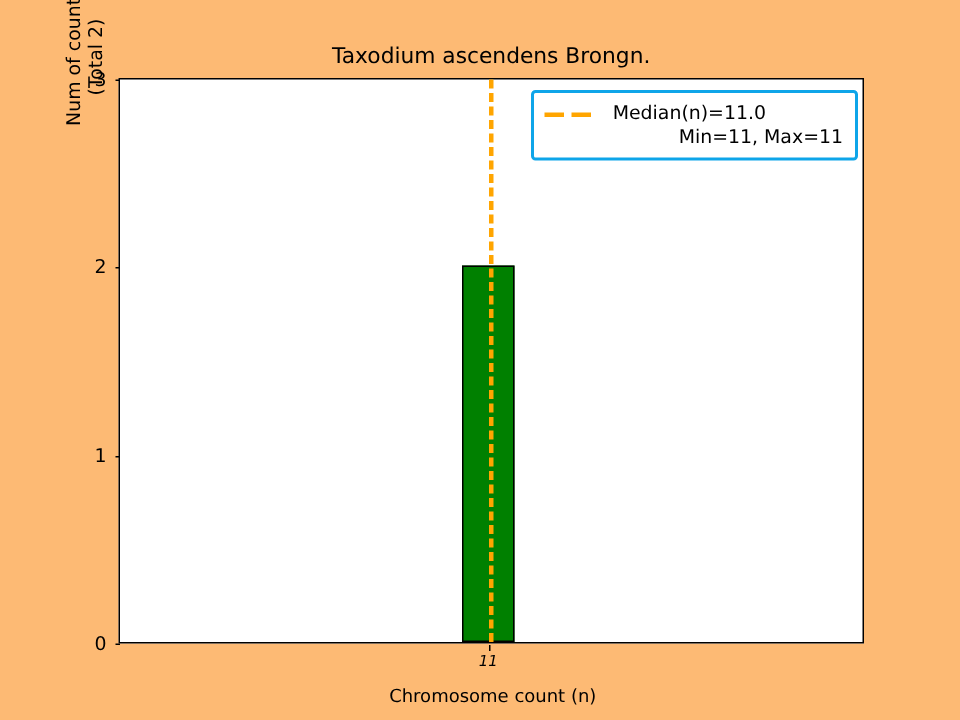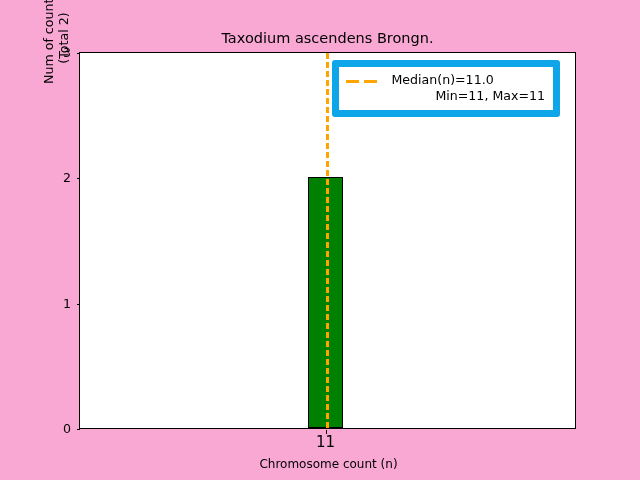--- a/index.html
+++ b/index.html
@@ -14,21 +14,21 @@
     overflow: hidden;
     font-family: "DejaVu Sans", sans-serif;
     color: #000000;
   }
 
   
   #figure {
     position: absolute;
     left: 0; top: 0;
     width: 640px; height: 480px;
-    background: #f9a8d4;
+    background: #fdba74;
   }
 
   
   #chart-title {
     position: absolute;
     left: 79px;
     top: 30px;
     width: 497px;
     text-align: center;
     font-size: 14.5px;
@@ -88,22 +88,23 @@
     text-align: center;
     font-size: 12px;
     line-height: 14px;
   }
   .x-tick {
     position: absolute;
     top: 383px;
     width: 60px;
     margin-left: -30px;
     text-align: center;
-    font-size: 15px;
+    font-size: 10px;
     line-height: 12px;
+    font-style: italic;
   }
   .x-tick-mark {
     position: absolute;
     top: 377px;
     width: 0;
     height: 3.5px;
     border-left: 1.15px solid #000000;
   }
 
   
@@ -119,23 +120,23 @@
     position: absolute;
     top: 0;
     bottom: 0;
     width: 0;
     border-left: 3.4px dashed #ffa500;
   }
 
   
   #legend {
     position: absolute;
-    right: 15px;
+    right: 3px;
     top: 7px;
-    border: 7px solid #0ea5e9;
+    border: 2px solid #0ea5e9;
     border-radius: 3px;
     background: #ffffff;
     padding: 5px 8px 6px 7px;
     box-sizing: border-box;
   }
   .legend-row {
     display: flex;
     align-items: flex-start;
   }
   .legend-sample {

